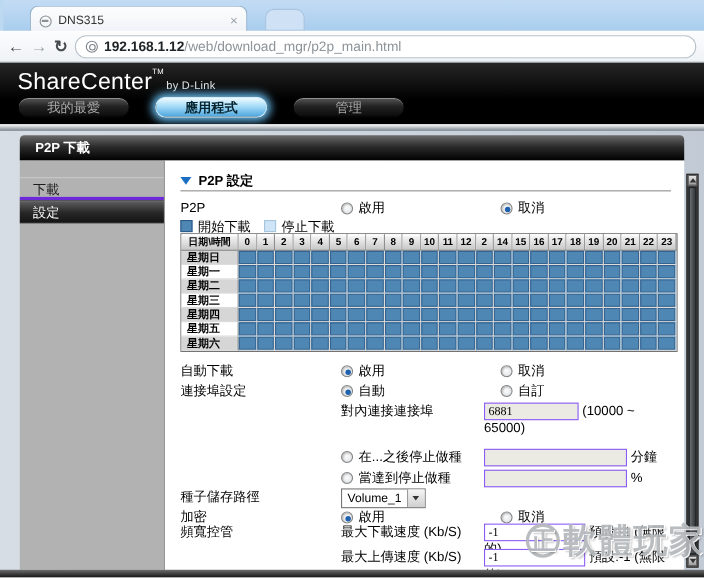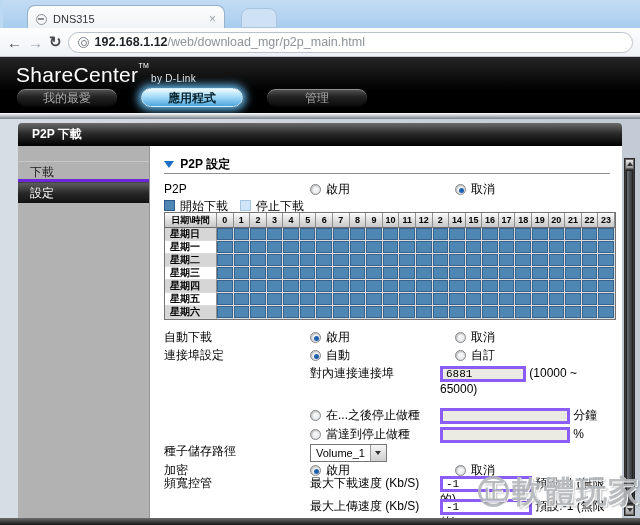--- a/index.html
+++ b/index.html
@@ -96,22 +96,22 @@
   .g-h{ flex:1; font-size:9px; font-weight:bold; display:flex; align-items:center; justify-content:center;
         background:linear-gradient(#fbfbfb,#c7c7c7); border-right:1px solid #8e8e8e;
         border-bottom:1px solid #6d6d6d; box-shadow:inset 0 1px 0 rgba(255,255,255,.9); }
   .g-drow{ display:flex; height:13px; }
   .g-d{ width:52px; flex:none; font-size:10px; font-weight:bold; display:flex; align-items:center;
         padding-left:5px; border-right:1px solid #8e8e8e; border-bottom:1px solid #dcdcdc; background:#fff; }
   .g-d.alt{ background:#d6d6d6; }
   .g-c{ flex:1; border-right:1px solid #dcdcdc; border-bottom:1px solid #dcdcdc; }
   .g-c.start{ background:#4e86b4; box-shadow:inset 0 0 0 1px #36648f; }
 
-  .tin{ height:16px; border:3px solid #8b5cf6; background:#fff; font-size:11px; padding:0 3px;
-        font-family:Liberation Mono, monospace; vertical-align:middle; }
+  .tin{ height:16px; border:1px solid #8b5cf6; background:#fff; font-size:11px; padding:0 3px;
+        font-family:Liberation Serif, serif; vertical-align:middle; }
   .tin.dis{ background:#ebebe4; }
 
   .sel{ display:inline-flex; height:18px; border:1px solid #767676; background:#fff;
         font-size:11px; align-items:center; vertical-align:middle; }
   .sel .txt{ padding:0 5px; min-width:52px; }
   .sel .arr{ width:16px; align-self:stretch; background:linear-gradient(#f6f6f6,#cfcfcf);
              border-left:1px solid #9a9a9a; display:flex; align-items:center; justify-content:center; }
   .sel .arr i{ width:0; height:0; border-left:3.5px solid transparent; border-right:3.5px solid transparent;
                border-top:4px solid #333; }
 

